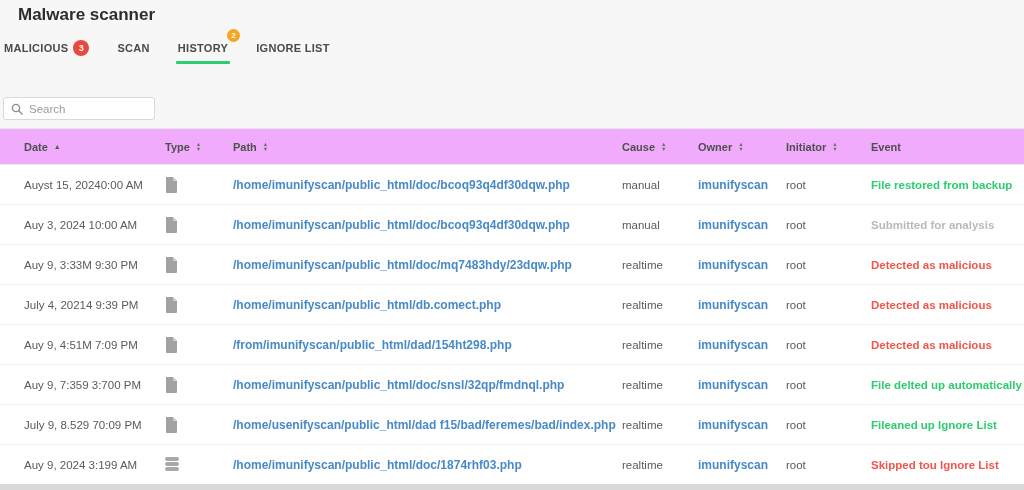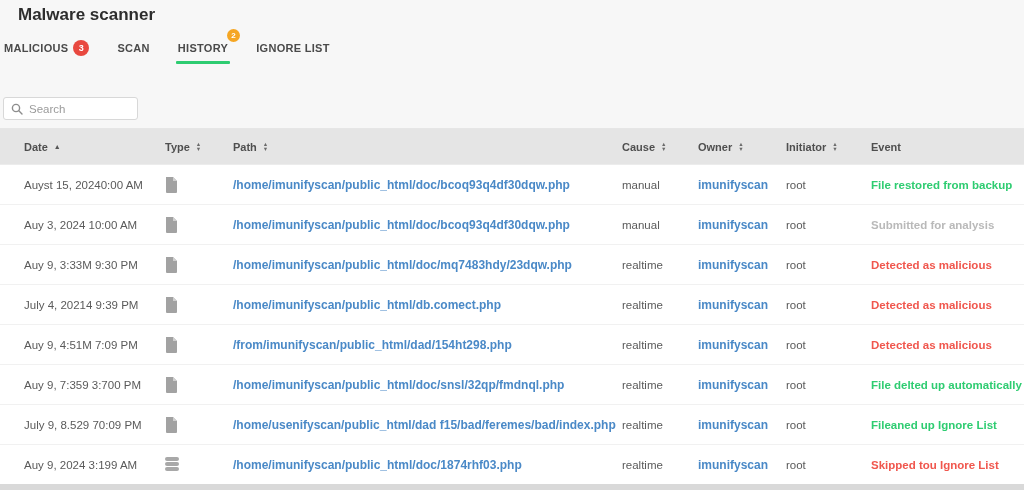--- a/index.html
+++ b/index.html
@@ -18,31 +18,31 @@
   .badge-red { background:#e8483f; color:#fff; min-width:16px; height:16px; border-radius:50%;
                font-size:9px; display:flex; align-items:center; justify-content:center; margin-left:5px; }
   .badge-orange { position:absolute; top:-10px; right:-12px; background:#f5a623; color:#fff;
                   width:13px; height:13px; border-radius:50%; font-size:8px;
                   display:flex; align-items:center; justify-content:center; }
   .tab .underline { display:none; }
   .tab.active .underline { display:block; position:absolute; left:-2px; right:-2px; bottom:-8px;
                            height:3px; background:#2ecc71; border-radius:1px; }
 
   
-  .search { position:absolute; top:97px; left:3px; width:135px; height:23px; background:#fff;
+  .search { position:absolute; top:97px; left:3px; width:152px; height:23px; background:#fff;
             border:1px solid #d8d8d8; border-radius:3px; display:flex; align-items:center; padding:0 7px; }
   .search input { border:0; outline:0; width:100%; font-size:11.5px; margin-left:6px;
                   background:transparent; color:#555; font-family:"Liberation Sans",sans-serif; }
   .search input::placeholder { color:#9b9b9b; }
 
   
   .table { position:absolute; top:128px; left:0; width:1024px; background:#fff; }
   .grid { display:grid; grid-template-columns:141px 68px 389px 76px 88px 85px 1fr;
           align-items:center; padding-left:24px; }
-  .thead { height:37px; background:#e5e5e5; border-top:1px solid #e6e6e6; border-bottom:1px solid #ececec; }
+  .thead { height:37px; background:#f0abfc; border-top:1px solid #e6e6e6; border-bottom:1px solid #ececec; }
   .hcell { display:flex; align-items:center; gap:6px; font-size:11px; color:#4f4f4f; font-weight:700; cursor:pointer; }
   .sort-both { display:flex; flex-direction:column; font-size:5.5px; line-height:4.5px; color:#6b6b6b; gap:1px; }
   .sort-both i { font-style:normal; }
   .sort-asc { font-size:7px; color:#555; }
   .row { height:40px; border-bottom:1px solid #f1f1f1; background:#fff; }
   .cell { font-size:11.5px; color:#5a5a5a; }
   .cell.type { display:flex; align-items:center; }
   .path a, .owner a { color:#4a89c7; font-weight:600; text-decoration:none; font-size:12px; cursor:pointer; }
   .event { font-weight:600; }
   .success { color:#2ecc71; }

